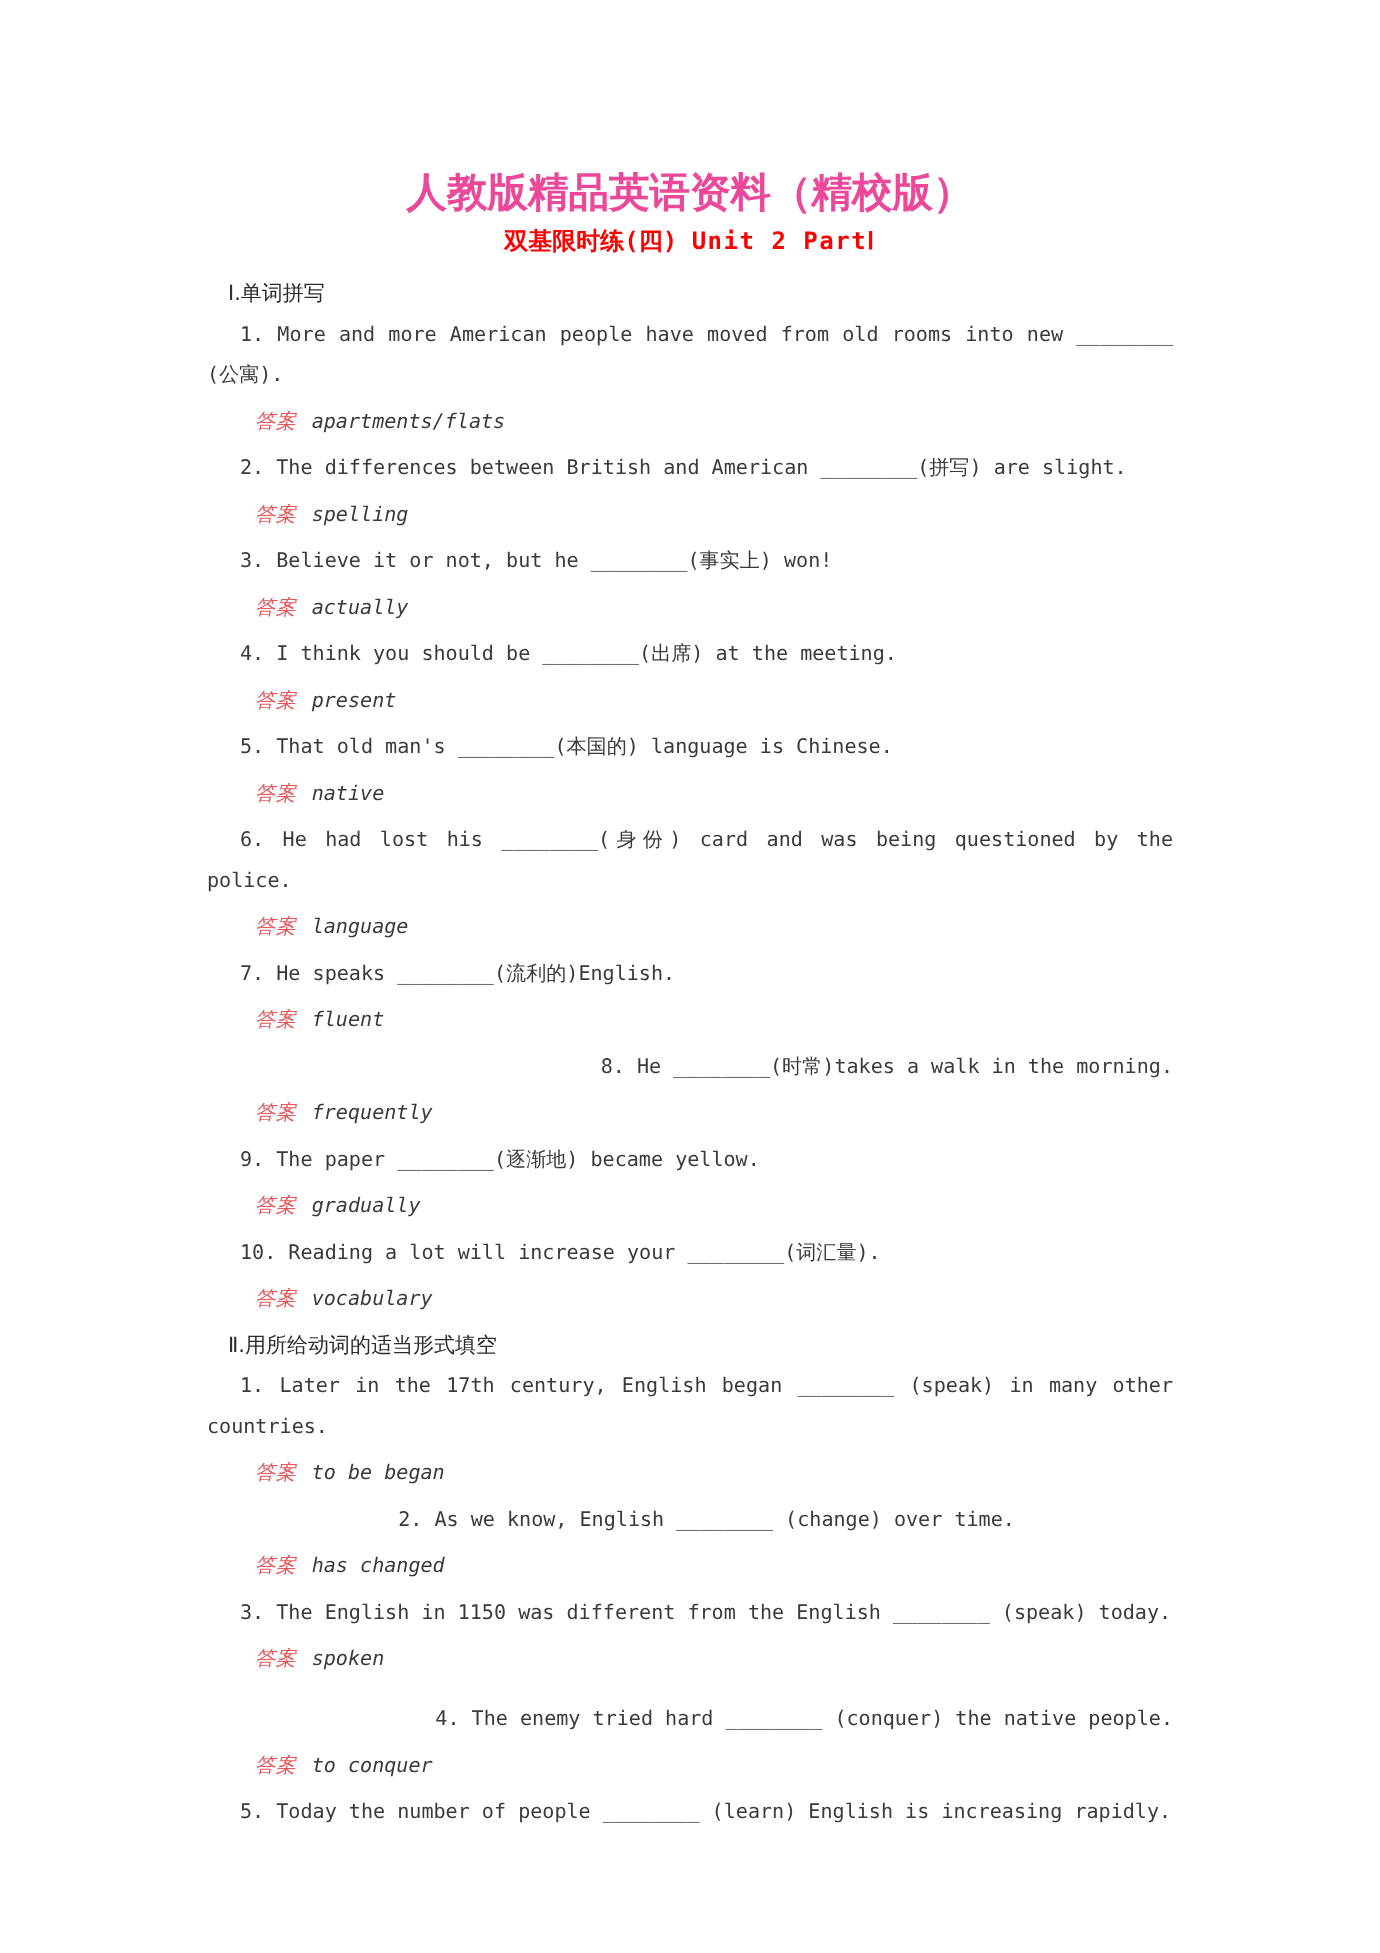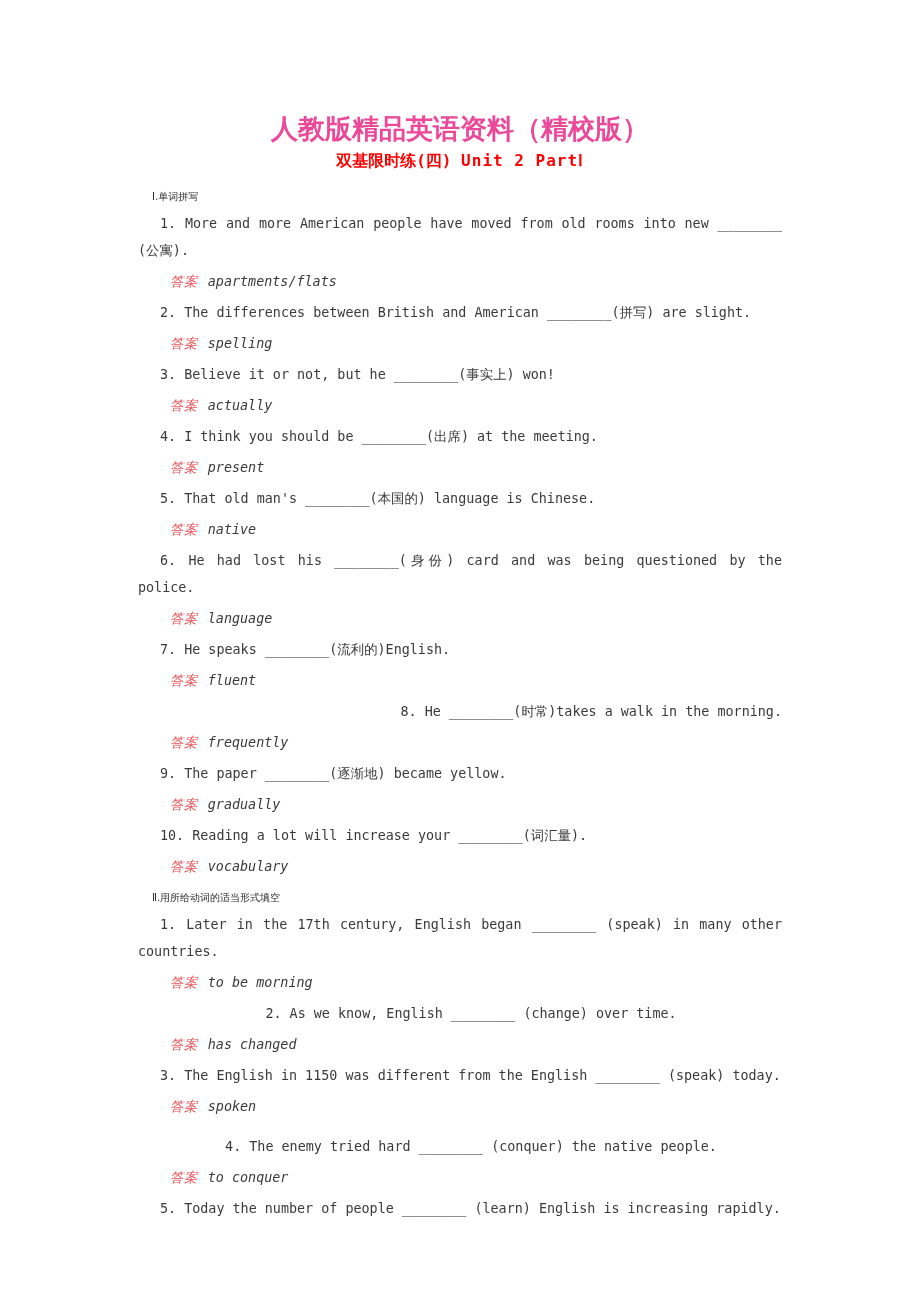--- a/index.html
+++ b/index.html
@@ -55,21 +55,21 @@
     white-space: nowrap;
   }
   .doc-subtitle .latin {
     font-family: "DejaVu Sans Mono", "Liberation Mono", monospace;
     letter-spacing: 1px;
   }
 
   
   .section-head {
     font-family: "DejaVu Sans", "Liberation Sans", sans-serif;
-    font-size: 10px;
+    font-size: 14px;
     color: #2b2b2b;
     line-height: 27px;
     text-indent: 14px;
     margin: 0;
     white-space: nowrap;
   }
 
   
   .q-line {
     font-family: "DejaVu Sans Mono", "Liberation Mono", monospace;
@@ -138,24 +138,24 @@
         <div class="q-line" style="text-align: left;">7. He speaks ________(流利的)English.</div>
         <div class="a-line"><span class="ans-label">答案</span><span class="ans-text">fluent</span></div>
         <div class="q-line" style="text-align: right;">8. He ________(时常)takes a walk in the morning.</div>
         <div class="a-line"><span class="ans-label">答案</span><span class="ans-text">frequently</span></div>
         <div class="q-line" style="text-align: left;">9. The paper ________(逐渐地) became yellow.</div>
         <div class="a-line"><span class="ans-label">答案</span><span class="ans-text">gradually</span></div>
         <div class="q-line" style="text-align: left;">10. Reading a lot will increase your ________(词汇量).</div>
         <div class="a-line"><span class="ans-label">答案</span><span class="ans-text">vocabulary</span></div>
         <div class="section-head">Ⅱ.用所给动词的适当形式填空</div>
         <div class="q-line justify-full">1. Later in the 17th century, English began ________ (speak) in many other countries.</div>
-        <div class="a-line"><span class="ans-label">答案</span><span class="ans-text">to be morning</span></div>
+        <div class="a-line"><span class="ans-label">答案</span><span class="ans-text">to be began</span></div>
         <div class="q-line" style="text-align: center;">2. As we know, English ________ (change) over time.</div>
         <div class="a-line"><span class="ans-label">答案</span><span class="ans-text">has changed</span></div>
         <div class="q-line justify-full">3. The English in 1150 was different from the English ________ (speak) today.</div>
         <div class="a-line"><span class="ans-label">答案</span><span class="ans-text">spoken</span></div>
-        <div class="q-line" style="text-align: center; margin-top: 13px;">4. The enemy tried hard ________ (conquer) the native people.</div>
+        <div class="q-line" style="text-align: right; margin-top: 13px;">4. The enemy tried hard ________ (conquer) the native people.</div>
         <div class="a-line"><span class="ans-label">答案</span><span class="ans-text">to conquer</span></div>
         <div class="q-line justify-full">5. Today the number of people ________ (learn) English is increasing rapidly.</div>
       </div>
 
   </div>
 </div>
 
 </body></html>

